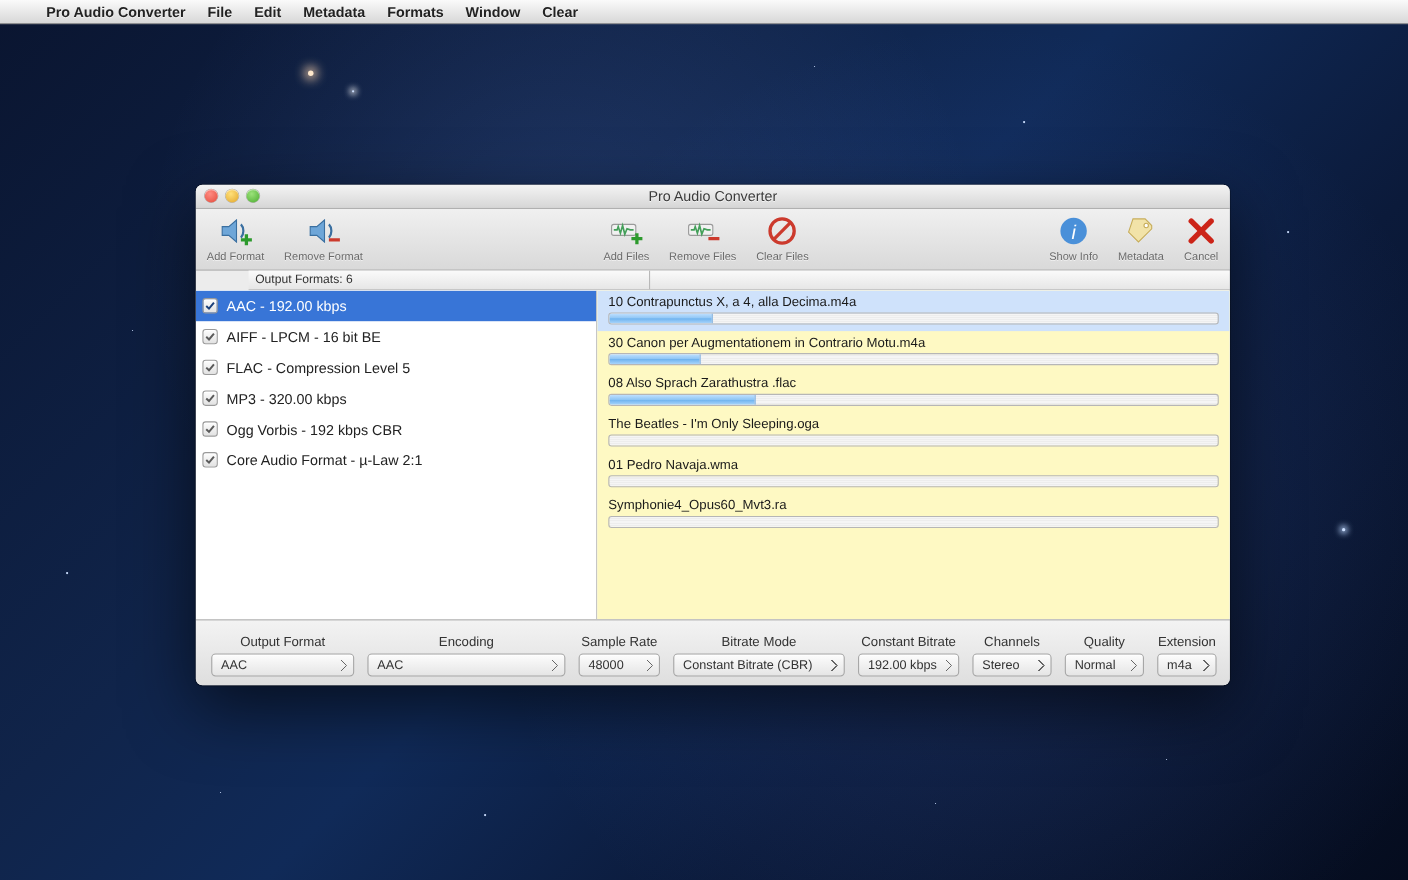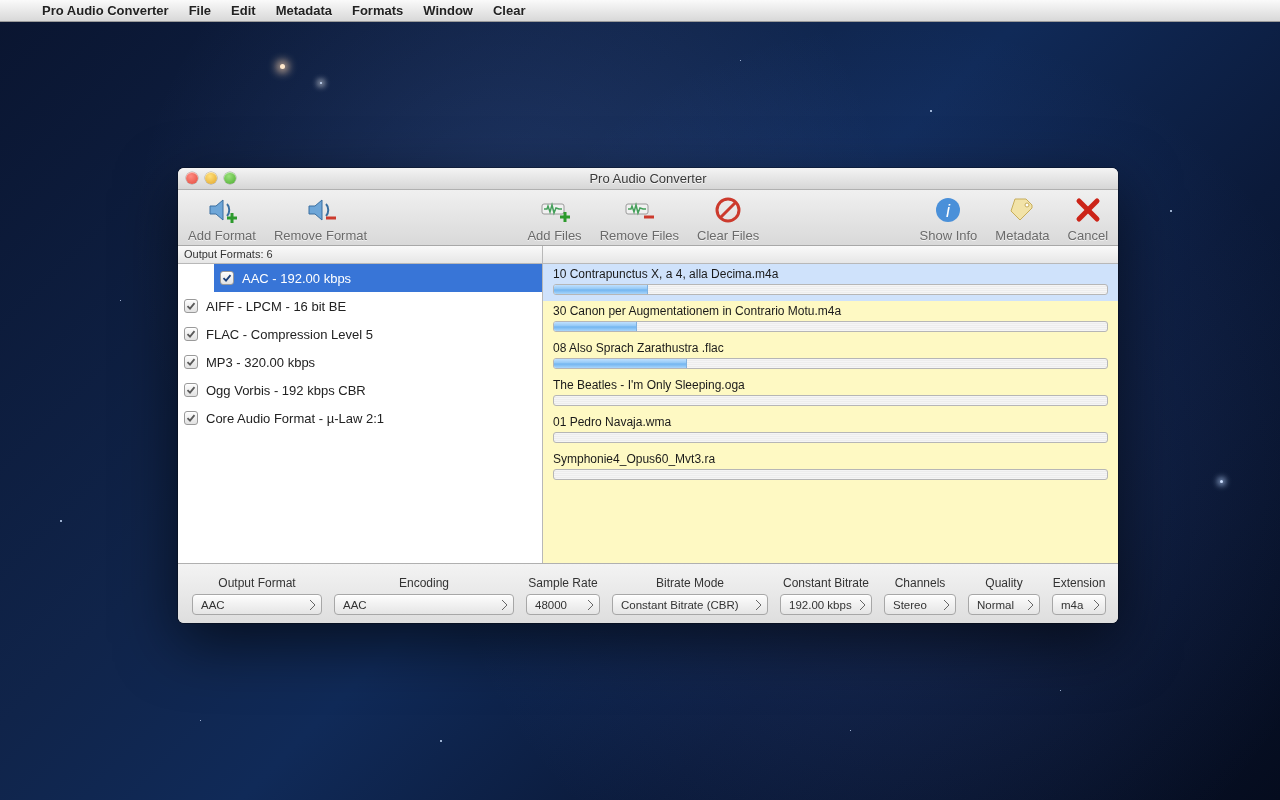--- a/index.html
+++ b/index.html
@@ -49,35 +49,35 @@
 
 .toolbar {
   height: 56px; background: linear-gradient(#f0f0f0, #d9d9d9);
   border-bottom: 1px solid #a8a8a8;
   display: flex; align-items: flex-start; padding: 4px 10px 0;
 }
 .tbgroup { display: flex; gap: 18px; }
 .spacer { flex: 1; }
 .tbtn { display: flex; flex-direction: column; align-items: center; gap: 2px; cursor: default; }
 .tbtn .ico { width: 32px; height: 32px; display: flex; align-items: center; justify-content: center; }
-.tbtn .lbl { font-size: 13px; color: #6a6a6a; text-shadow: 0 1px 0 rgba(255,255,255,.6); white-space: nowrap; }
-
-
-.headers { display: flex; height: 18px; background: linear-gradient(#fafafa,#e6e6e6); border-bottom: 1px solid #b8b8b8; font-size: 11px; color: #333; }
+.tbtn .lbl { font-size: 10px; color: #6a6a6a; text-shadow: 0 1px 0 rgba(255,255,255,.6); white-space: nowrap; }
+
+
+.headers { display: flex; height: 18px; background: linear-gradient(#fafafa,#e6e6e6); border-bottom: 1px solid #b8b8b8; font-size: 11px; color: #333; margin-left: 48px; }
 .hleft { width: 365px; padding: 2px 6px; border-right: 1px solid #b8b8b8; }
 .hright { flex: 1; padding: 2px 6px; position: relative; }
 .spinner { position: absolute; right: 8px; top: 2px; width: 13px; height: 13px; }
 
 
 .content { flex: 1; display: flex; background: #fff; overflow: hidden; }
 .formats { width: 365px; border-right: 1px solid #b8b8b8; overflow-y: auto; background: #fff; }
 .files { flex: 1; overflow-y: auto; background: #fef9c3; padding-bottom: 8px; }
 
 .frow { display: flex; align-items: center; height: 28px; padding: 0 6px; font-size: 13px; color: #222; gap: 8px; border-bottom: 0; }
-.frow.sel { background: #3875d7; color: #fff; margin-left: 36px; }
+.frow.sel { background: #3875d7; color: #fff; }
 .chk {
   width: 14px; height: 14px; border-radius: 3px;
   background: linear-gradient(#fdfdfd,#e2e2e2);
   border: 1px solid #9a9a9a; display: flex; align-items: center; justify-content: center;
   box-shadow: inset 0 1px 0 #fff;
 }
 .chk svg { width: 10px; height: 10px; }
 
 .fileblk { padding: 3px 10px 6px; }
 .fileblk.sel { background: #cfe2fb; }

